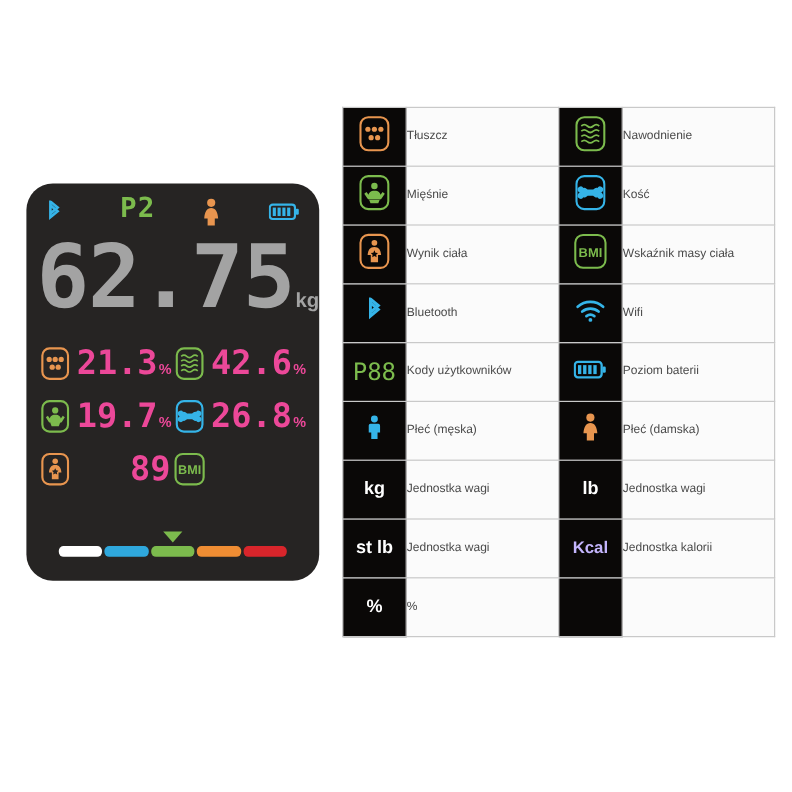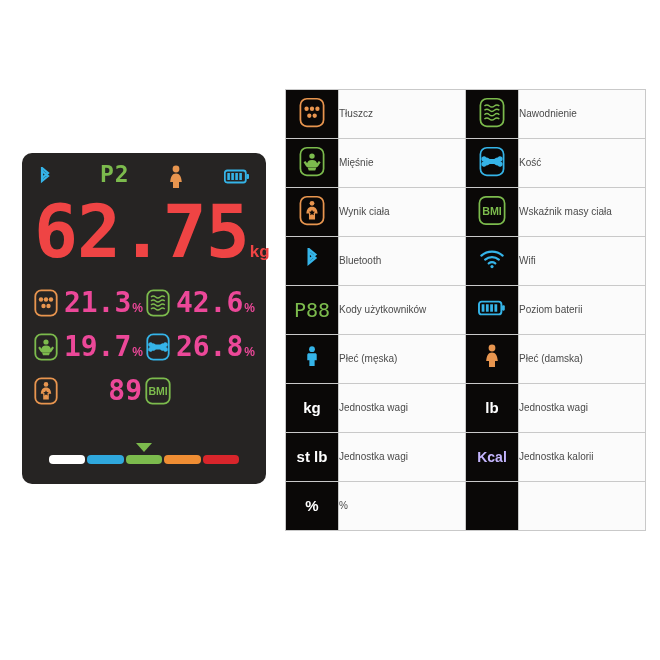--- a/index.html
+++ b/index.html
@@ -16,21 +16,21 @@
   }
 
   
   #scale-device {
     position: absolute;
     left: 22px;
     top: 153px;
     width: 244px;
     height: 331px;
     background: #262423;
-    border-radius: 10px;
+    border-radius: 22px;
     box-sizing: border-box;
     padding: 16px;
   }
 
   
   .status-row {
     position: absolute;
     left: 0; top: 12px;
     width: 100%;
     height: 30px;
@@ -45,25 +45,25 @@
     font-size: 23px;
     font-weight: bold;
     color: #7cbb4d;
     letter-spacing: 1px;
     line-height: 1;
   }
 
   
   .main-weight {
     position: absolute;
-    left: 12px;
+    left: 0;
     top: 42px;
     width: 100%;
-    text-align: left;
-    color: #ef4444;
+    text-align: right;
+    color: #a3a3a3;
     font-family: "DejaVu Sans Mono", monospace;
     font-weight: bold;
     font-size: 73px;
     line-height: 1;
     letter-spacing: -1px;
     white-space: nowrap;
   }
   .main-weight .unit {
     font-family: "Liberation Sans", sans-serif;
     font-size: 17px;

